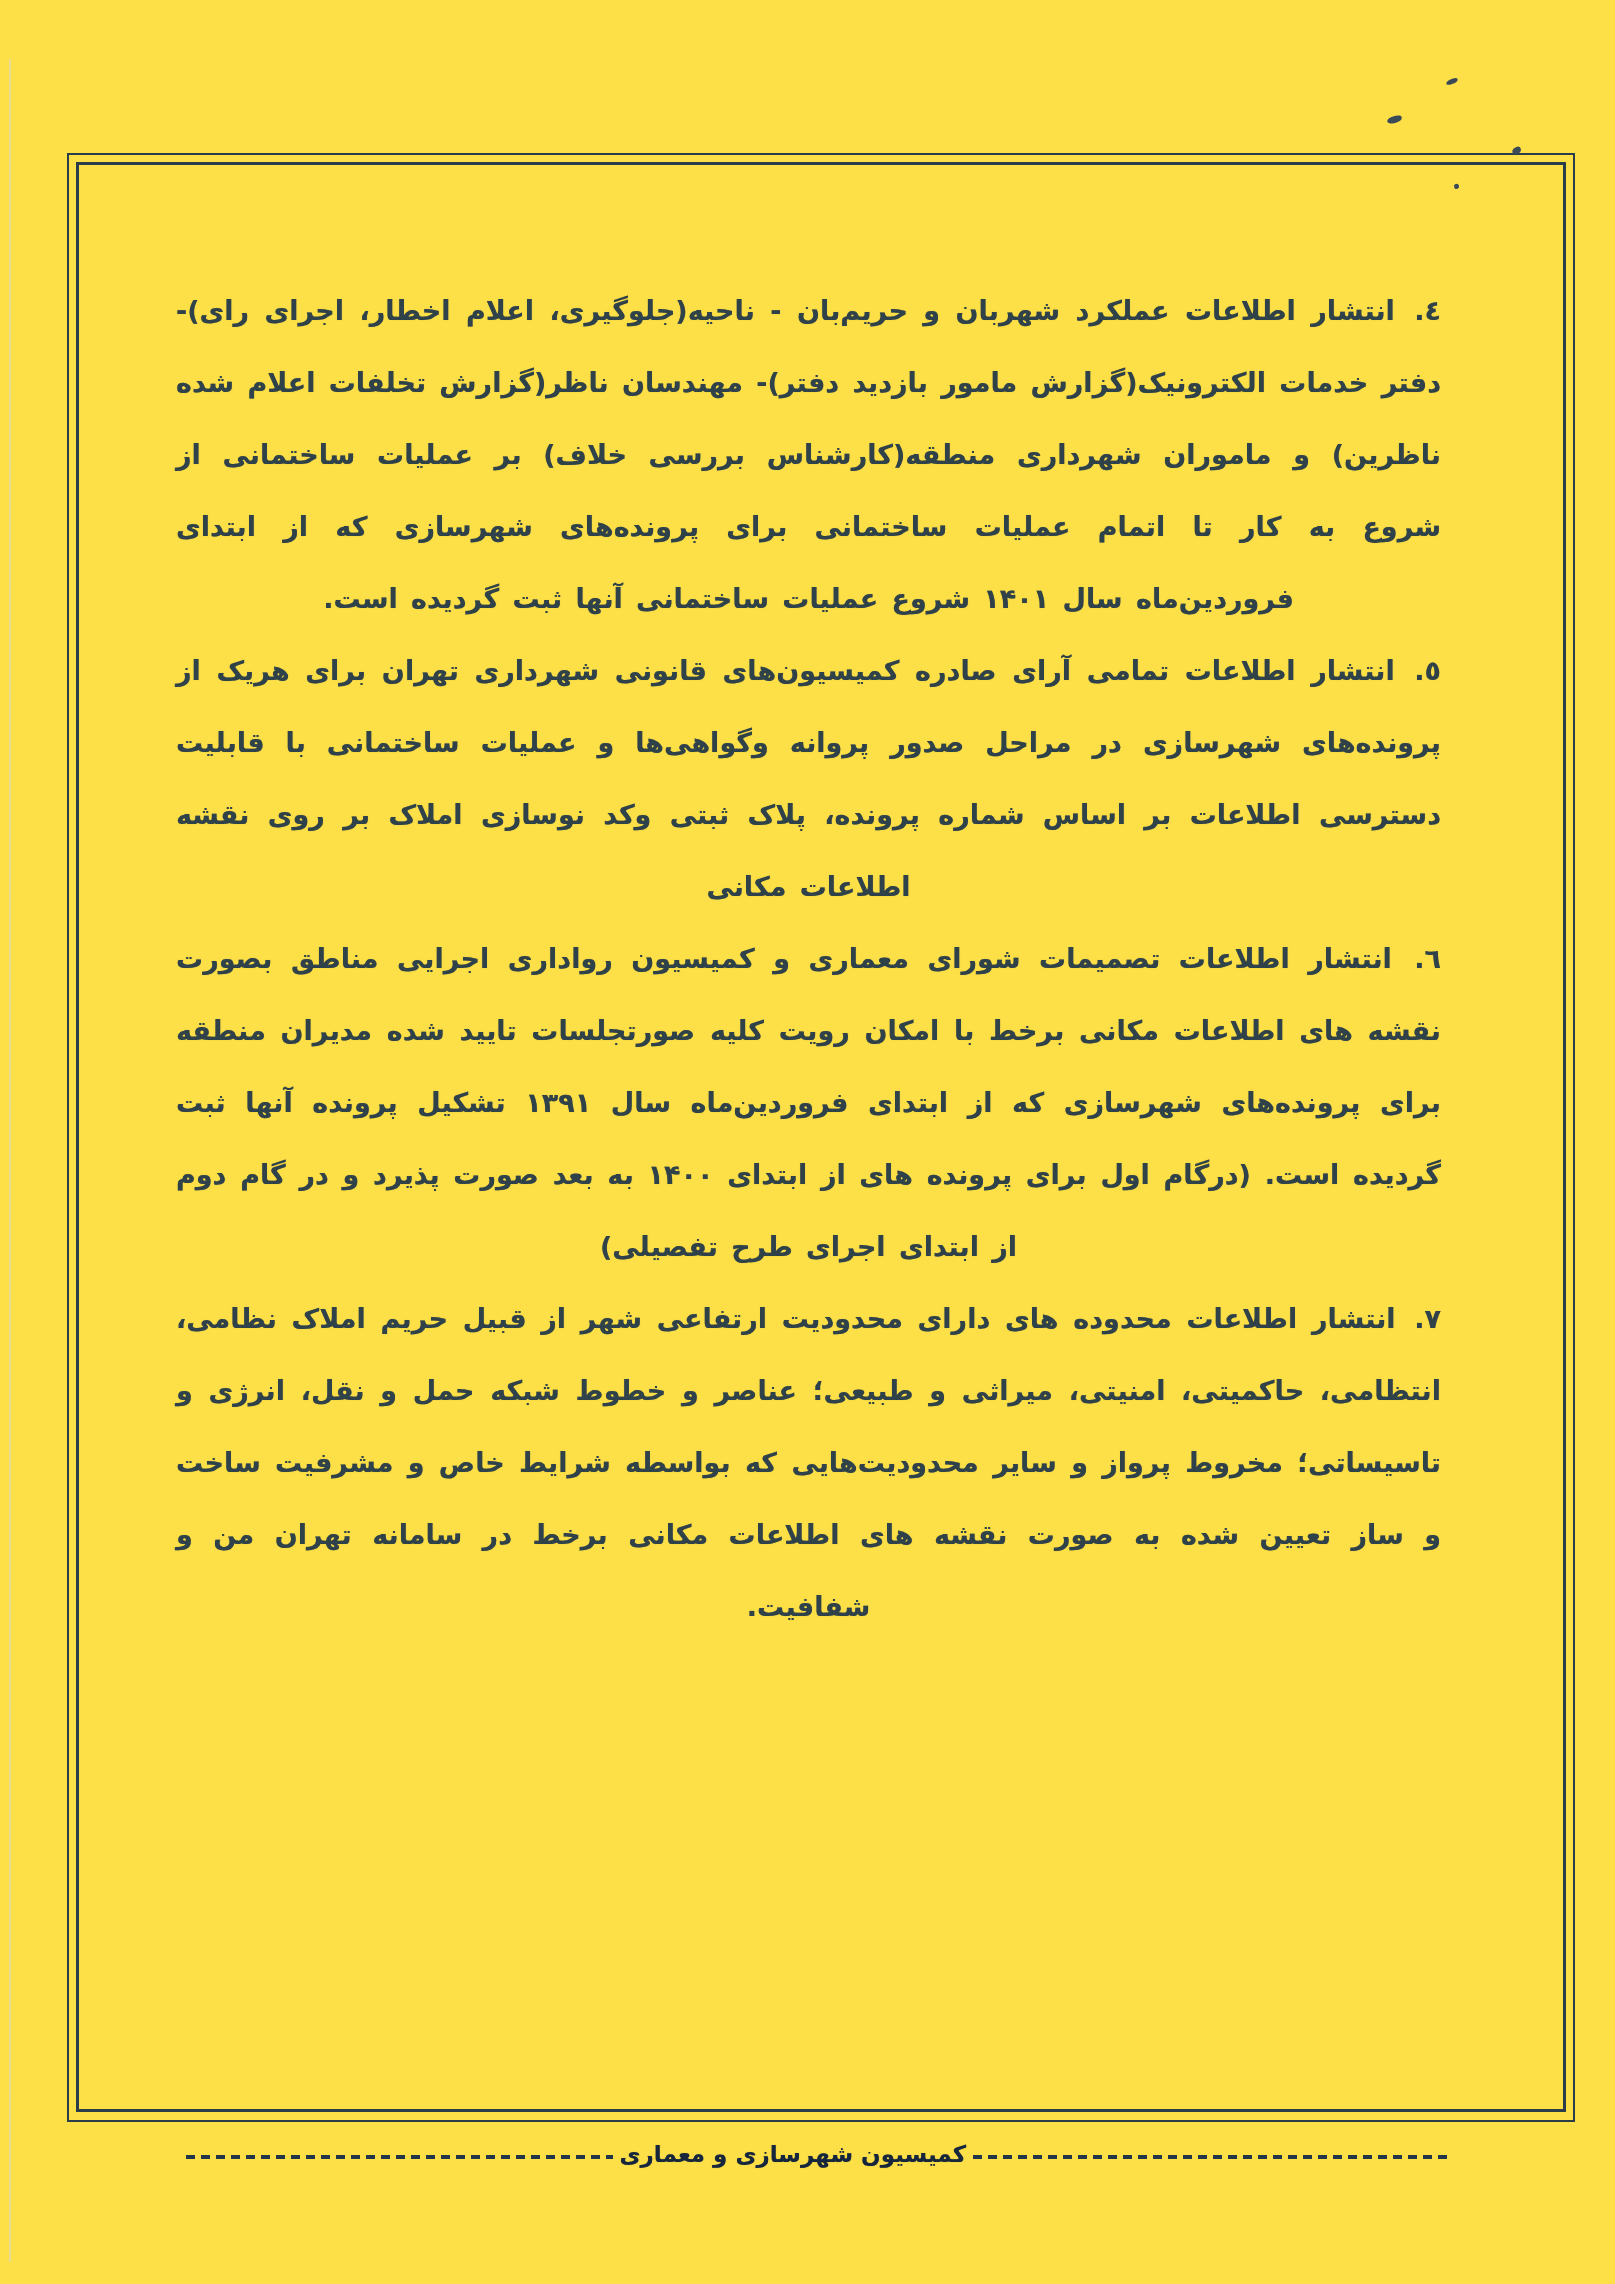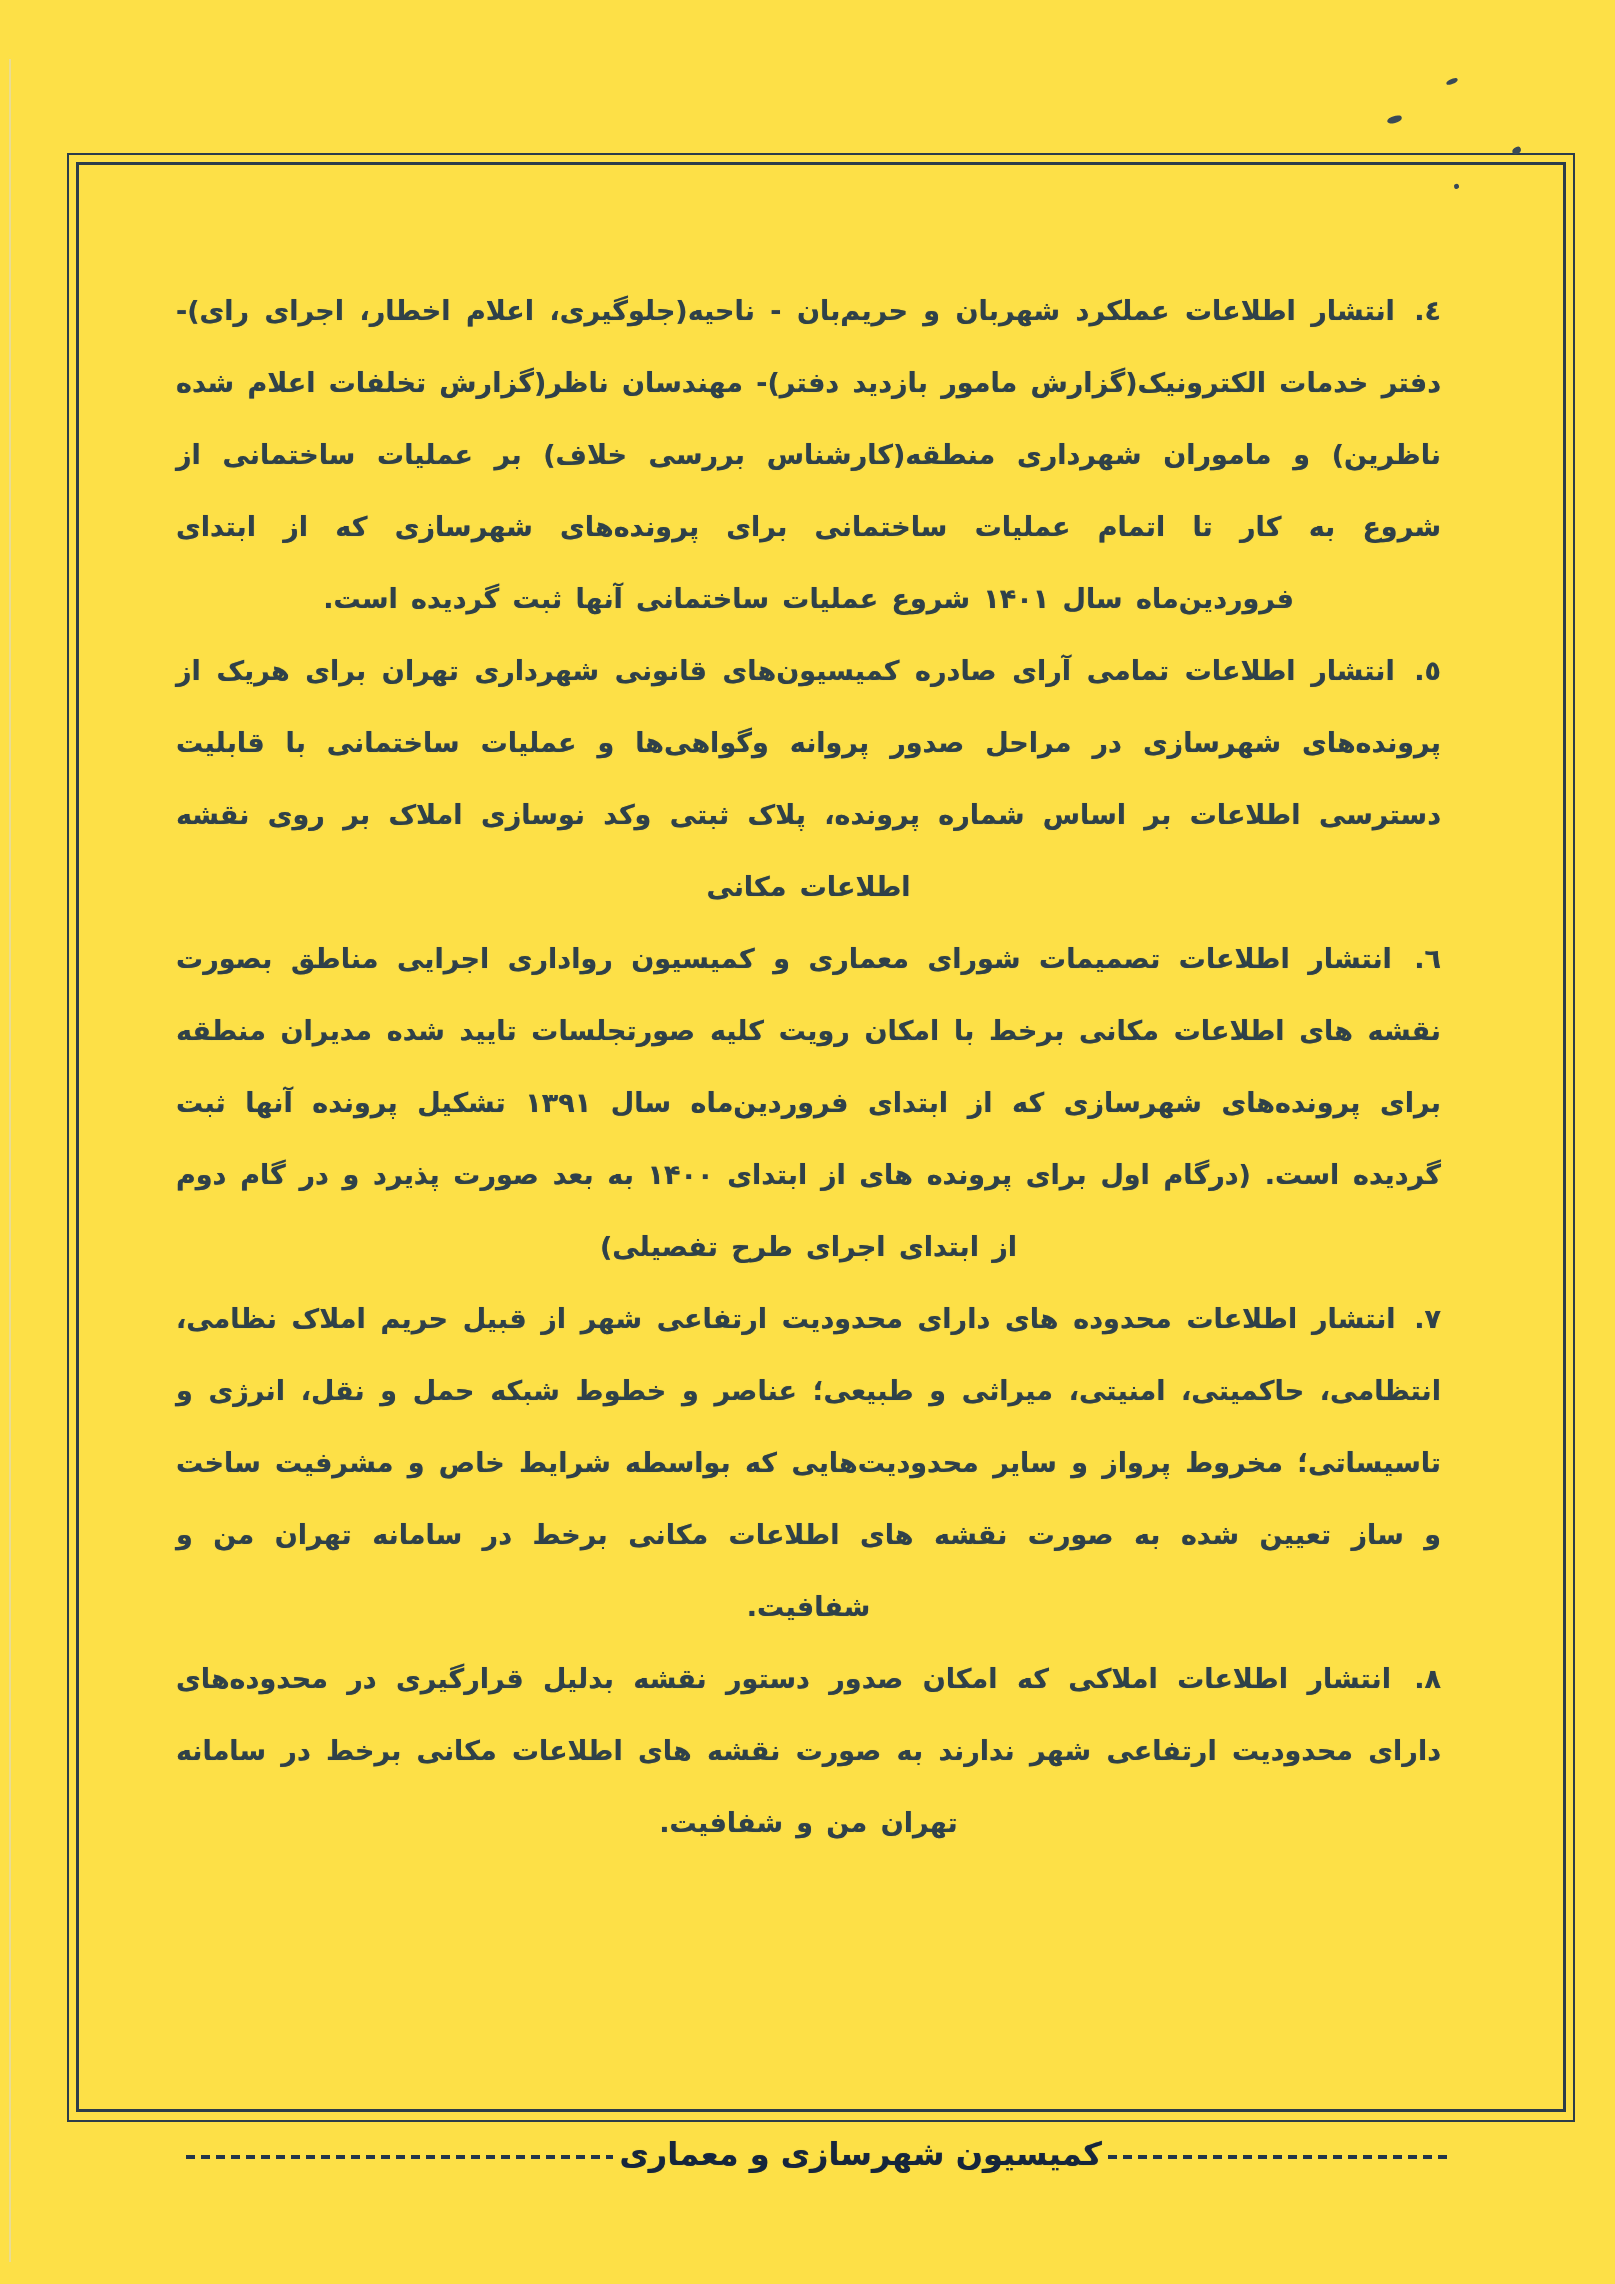--- a/index.html
+++ b/index.html
@@ -81,21 +81,21 @@
   .dash {
     height: 3.3px;
     background: repeating-linear-gradient(90deg, #223649 0px, #223649 9px, transparent 9px, transparent 15px);
     margin-top: 5.2px;
   }
   .dash-left  { width: 427px; flex: 0 0 auto; }
   .dash-right { flex: 1 1 auto; }
   .footer-title {
     direction: rtl;
     color: #16263c;
-    font-size: 32px;
+    font-size: 23px;
     font-weight: 700;
     line-height: 43px;
     margin: 0 6.5px;
     white-space: nowrap;
     text-shadow: 0 0 0.7px rgba(22, 38, 60, 0.6);
   }
 </style>
 </head>
 <body>
 
@@ -126,24 +126,20 @@
     <p class="item">
       <span class="num">٦.</span>
       <span class="txt">انتشار اطلاعات تصمیمات شورای معماری و کمیسیون رواداری اجرایی مناطق بصورت نقشه های اطلاعات مکانی برخط با امکان رویت کلیه صورتجلسات تایید شده مدیران منطقه برای پرونده‌های شهرسازی که از ابتدای فروردین‌ماه سال ۱۳۹۱ تشکیل پرونده آنها ثبت گردیده است. (درگام اول برای پرونده های از ابتدای ۱۴۰۰ به بعد صورت پذیرد و در گام دوم از ابتدای اجرای طرح تفصیلی)</span>
     </p>
 
     <p class="item">
       <span class="num">٧.</span>
       <span class="txt">انتشار اطلاعات محدوده های دارای محدودیت ارتفاعی شهر از قبیل حریم املاک نظامی، انتظامی، حاکمیتی، امنیتی، میراثی و طبیعی؛ عناصر و خطوط شبکه حمل و نقل، انرژی و تاسیساتی؛ مخروط پرواز و سایر محدودیت‌هایی که بواسطه شرایط خاص و مشرفیت ساخت و ساز تعیین شده به صورت نقشه های اطلاعات مکانی برخط در سامانه تهران من و شفافیت.</span>
     </p>
 
-    <p class="item">
-      <span class="num">٨.</span>
-      <span class="txt">انتشار اطلاعات املاکی که امکان صدور دستور نقشه بدلیل قرارگیری در محدوده‌های دارای محدودیت ارتفاعی شهر ندارند به صورت نقشه های اطلاعات مکانی برخط در سامانه تهران من و شفافیت.</span>
-    </p>
 
   </div>
 
   <div class="footer">
     <div class="dash dash-left"></div>
     <div class="footer-title">کمیسیون شهرسازی و معماری</div>
     <div class="dash dash-right"></div>
   </div>
 
 </div>

